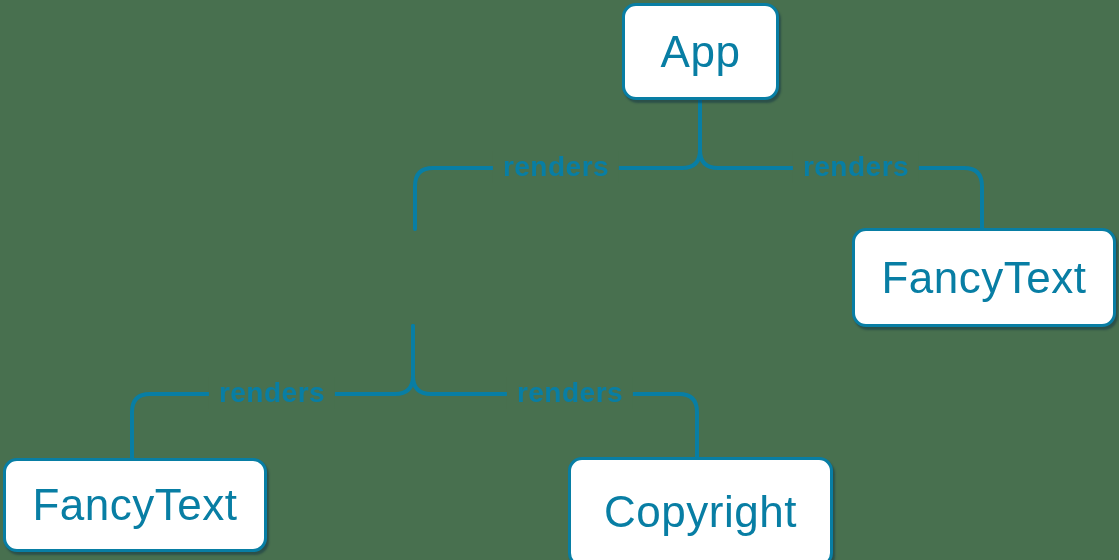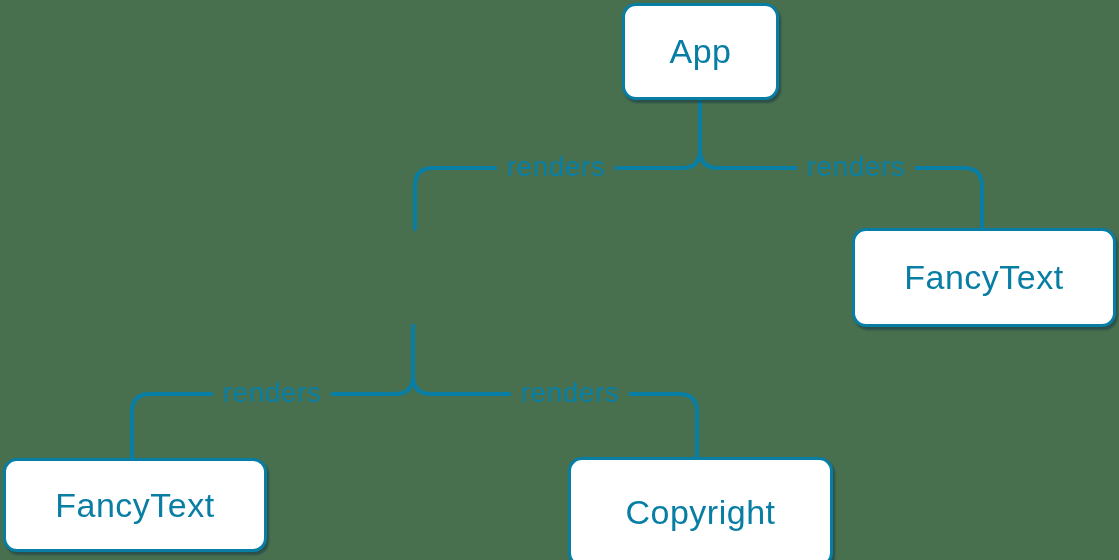--- a/index.html
+++ b/index.html
@@ -36,37 +36,37 @@
     background: var(--node_fill);
     border: 3.5px solid var(--accent);
     border-radius: 14px;
     box-shadow: 2px 3px 2px var(--shadow);
     display: flex;
     align-items: center;
     justify-content: center;
   }
   .node .label {
     color: var(--accent);
-    font-size: 34px;
+    font-size: 44px;
     font-weight: 500;
     letter-spacing: 0.5px;
     white-space: nowrap;
   }
   .node-app           { left: 622px; top: 3px;   width: 157px; height: 97px; }
   .node-inspiration   { left: 196px; top: 228px; width: 460px; height: 97px; }
   .node-fancy-right   { left: 852px; top: 228px; width: 264px; height: 99px; }
   .node-fancy-left    { left: 3px;   top: 458px; width: 264px; height: 94px; }
   .node-copyright     { left: 568px; top: 457px; width: 265px; height: 110px; justify-content: center; }
   .edge-label {
     position: absolute;
     transform: translate(-50%, -50%);
     background: var(--bg);
     color: var(--accent);
     font-size: 28px;
-    font-weight: 400;
+    font-weight: 700;
     letter-spacing: 0.5px;
     padding: 0 10px;
     white-space: nowrap;
   }
   .edge-label-1 { left: 556px; top: 167px; }
   .edge-label-2 { left: 856px; top: 167px; }
   .edge-label-3 { left: 272px; top: 393px; }
   .edge-label-4 { left: 570px; top: 393px; }
 </style>
 </head>

